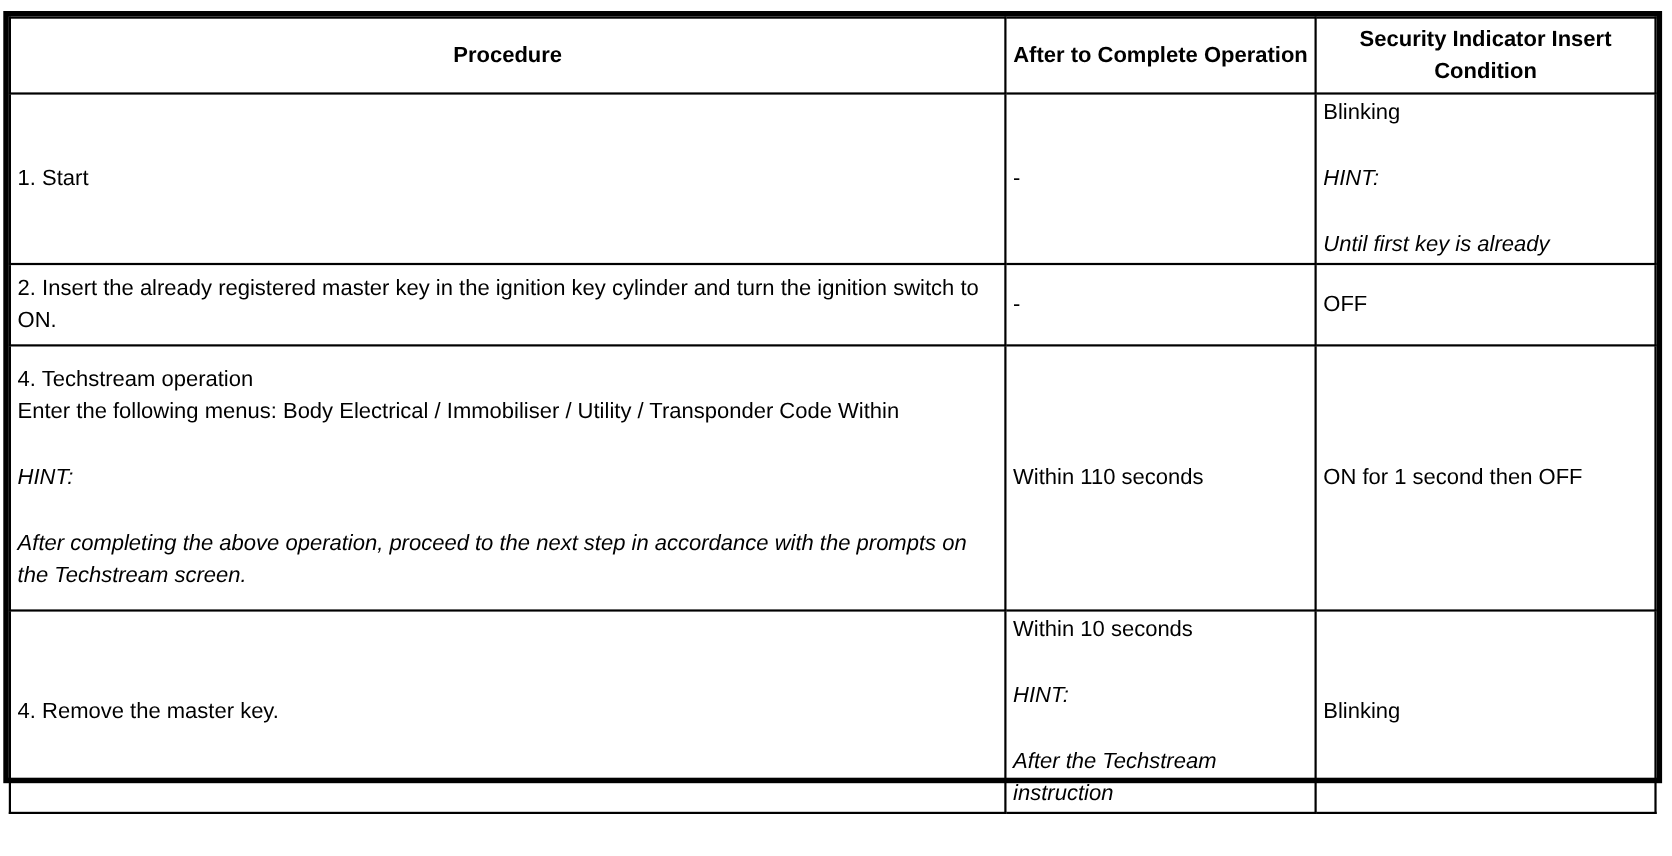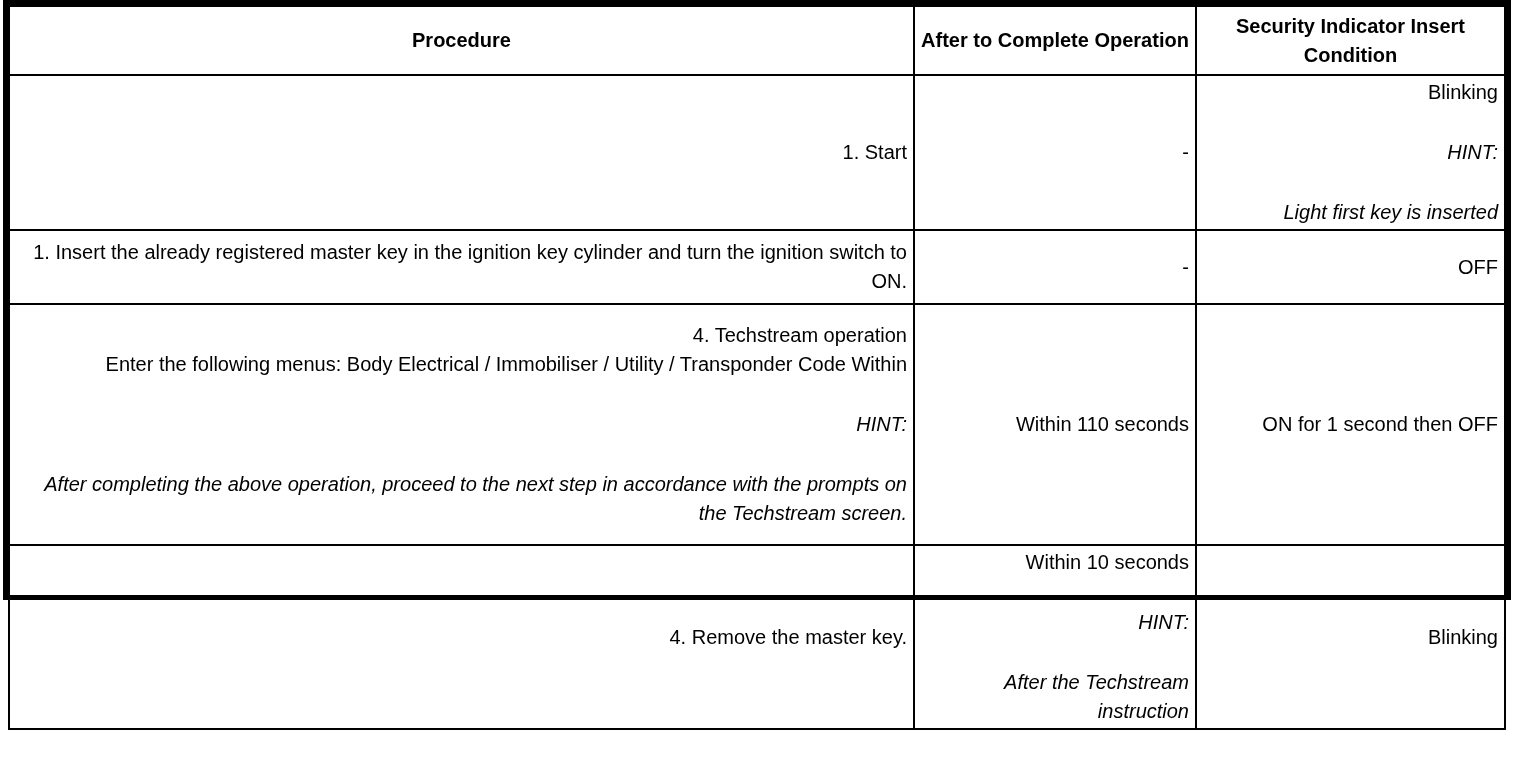--- a/index.html
+++ b/index.html
@@ -6,37 +6,37 @@
   html, body {
     margin: 0; padding: 0;
     width: 1520px; height: 778px;
     background: #fff;
     overflow: hidden;
     font-family: "Liberation Sans", sans-serif;
     color: #000;
   }
   .table-wrap {
     position: absolute;
-    left: 3px; top: 0;
-    width: 1508px; height: 600px;
+    left: 3px; top: 10px;
+    width: 1508px; height: 702px;
     border: 5px solid #000;
     background: #fff;
   }
   table.proc-table {
     width: 100%; height: 100%;
     border-collapse: collapse;
     table-layout: fixed;
   }
   .proc-table th, .proc-table td {
     border: 2px solid #000;
     padding: 2px 6px;
     font-size: 20px;
     line-height: 29px;
     vertical-align: middle;
-    text-align: right;
+    text-align: left;
     overflow: hidden;
   }
   .proc-table th {
     font-weight: bold;
     text-align: center;
     vertical-align: middle;
   }
   .col-proc  { width: 905px; }
   .col-time  { width: 282px; }
   .col-light { width: auto; }
@@ -71,27 +71,27 @@
       <tr class="row-1">
         <td>
           <div class="line">1. Start</div>
         </td>
         <td class="ta-center">
           <div class="line">-</div>
         </td>
         <td>
           <div class="line">Blinking</div>
           <div class="line gap">HINT:</div>
-          <div class="line gap">Light first key is inserted</div>
+          <div class="line gap">Until first key is already</div>
         </td>
       </tr>
 
       <tr class="row-2">
         <td>
-          <div class="line">1. Insert the already registered master key in the ignition key cylinder and turn the ignition switch to ON.</div>
+          <div class="line">2. Insert the already registered master key in the ignition key cylinder and turn the ignition switch to ON.</div>
         </td>
         <td class="ta-center">
           <div class="line">-</div>
         </td>
         <td>
           <div class="line">OFF</div>
         </td>
       </tr>
 
       <tr class="row-3">

